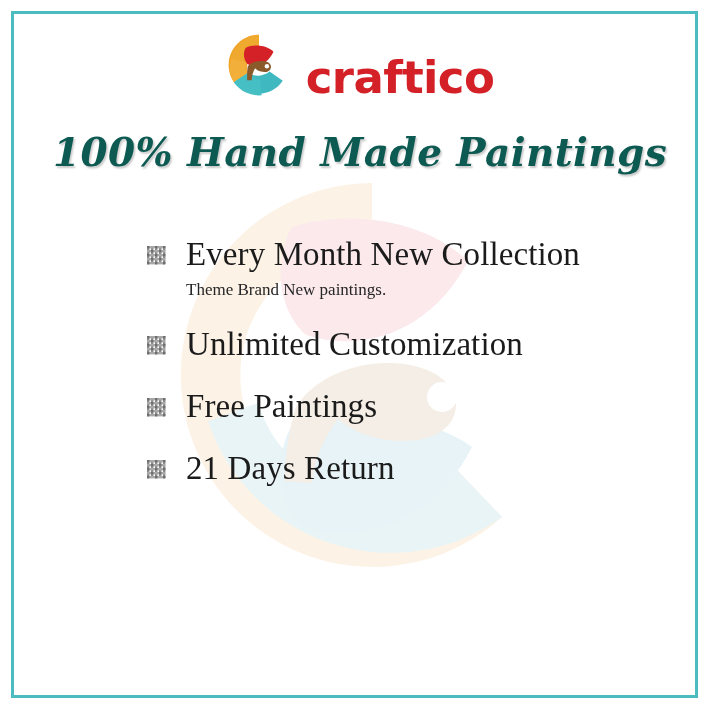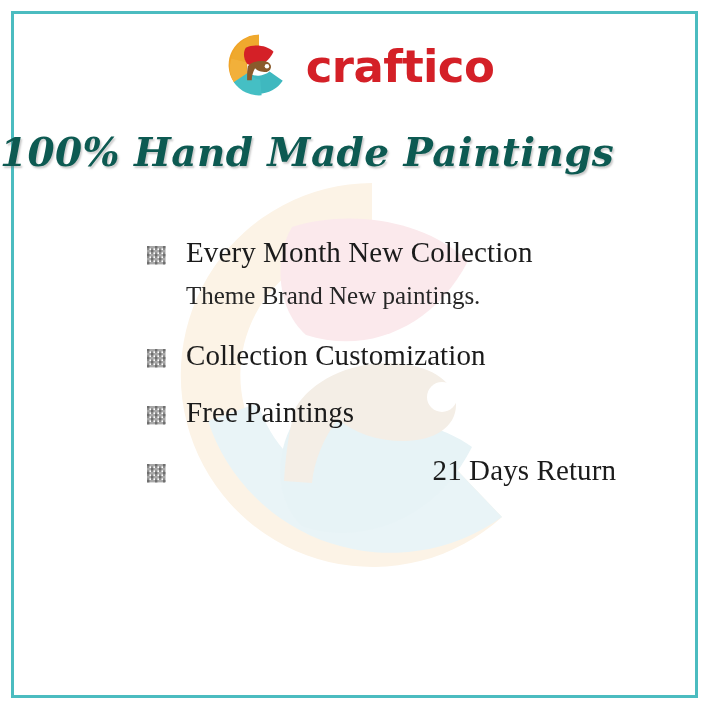--- a/index.html
+++ b/index.html
@@ -62,30 +62,30 @@
     flex: 0 0 auto;
   }
   #brand-word {
     font-family: "DejaVu Sans", sans-serif;
     font-size: 45px;
     font-weight: 700;
     letter-spacing: -0.6px;
     line-height: 1;
     color: #d42027;
     position: relative;
-    top: 1px;
+    top: 12px;
   }
 
   
   #headline {
     position: absolute;
     left: 0;
     top: 131px;
     width: 720px;
-    text-align: left;
+    text-align: center;
     font-family: "DejaVu Serif", serif;
     font-style: italic;
     font-weight: 700;
     font-size: 39px;
     line-height: 1.1;
     letter-spacing: 0.4px;
     color: #0d5a52;
     text-shadow: 1.5px 2px 2px rgba(120,120,120,0.40);
   }
 
@@ -94,46 +94,46 @@
     position: absolute;
     left: 146px;
     top: 236px;
     width: 470px;
   }
   .feature {
     position: relative;
     padding-left: 40px;
     margin-bottom: 25px;
   }
-  .feature:last-child { margin-bottom: 0; text-align: right; }
+  .feature:last-child { margin-bottom: 0; }
 
   .bullet-icon {
     position: absolute;
     left: 0;
     top: 9px;
     width: 20px;
     height: 20px;
   }
 
   .feature-title {
     font-family: "Liberation Serif", serif;
-    font-size: 29px;
+    font-size: 33px;
     font-weight: 400;
     line-height: 1.12;
     color: #1b1b1b;
     letter-spacing: 0.1px;
     white-space: nowrap;
   }
   .feature-sub {
     font-family: "Liberation Serif", serif;
-    font-size: 25px;
+    font-size: 17px;
     font-weight: 400;
     line-height: 1.38;
     color: #262626;
-    margin-top: 11px;
+    margin-top: 5px;
     max-width: 400px;
   }
 </style>
 </head>
 <body>
 
 <div id="banner">
 
   <div id="frame"></div>
 
@@ -249,21 +249,21 @@
             <rect x="9" y="9" width="2.4" height="2.4"></rect>
             <rect x="17" y="9" width="2.4" height="2.4"></rect>
             <rect x="5" y="13" width="2.4" height="2.4"></rect>
             <rect x="13" y="13" width="2.4" height="2.4"></rect>
             <rect x="1" y="17" width="2.4" height="2.4"></rect>
             <rect x="9" y="17" width="2.4" height="2.4"></rect>
             <rect x="17" y="17" width="2.4" height="2.4"></rect>
           </g>
         </svg>
       </span>
-      <div class="feature-title">Collection Customization</div>
+      <div class="feature-title">Unlimited Customization</div>
     </div>
 
     <div class="feature">
       <span class="bullet-icon">
         <svg viewBox="0 0 20 20" width="20" height="20" aria-hidden="true">
           <rect x="0" y="0" width="20" height="20" fill="#ffffff"></rect>
           <g fill="#8b8b8b">
             <rect x="1" y="1" width="2.4" height="18"></rect>
             <rect x="5" y="1" width="2.4" height="18"></rect>
             <rect x="9" y="1" width="2.4" height="18"></rect>

